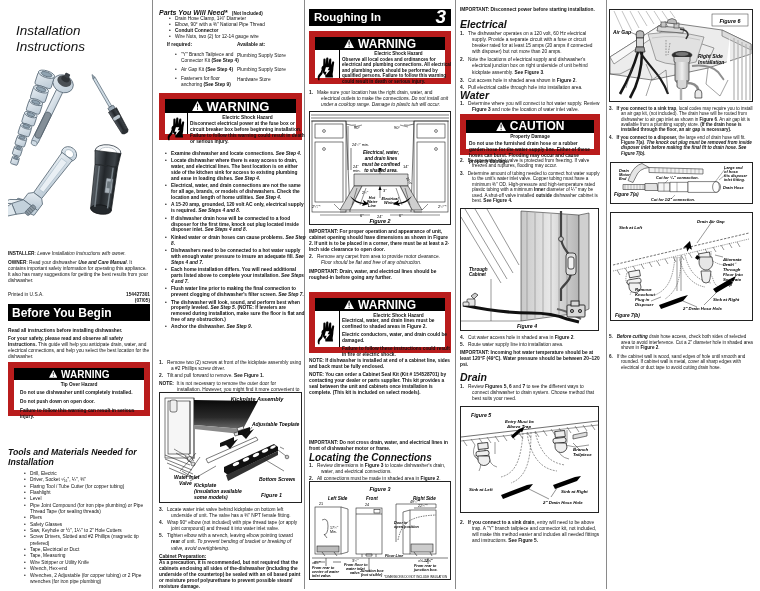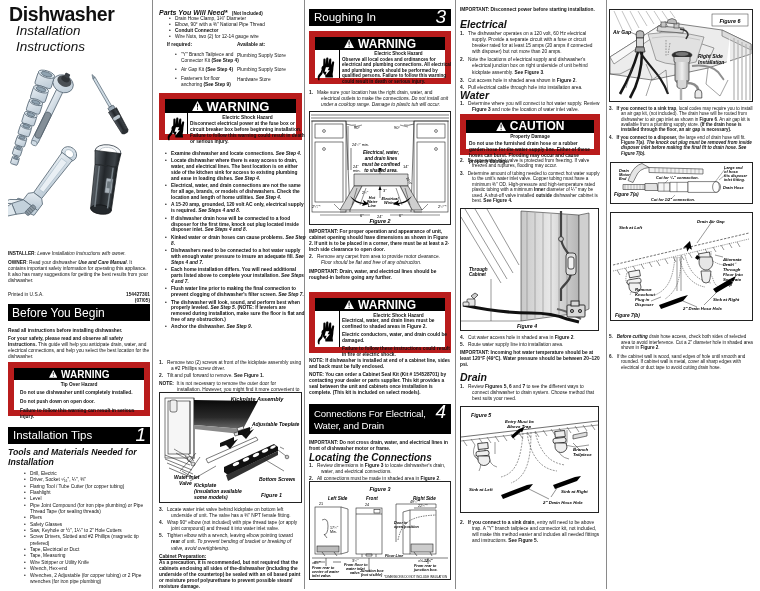--- a/index.html
+++ b/index.html
@@ -2,40 +2,39 @@
 <html><head>
 <meta charset="utf-8">
 <style>
 html,body{margin:0;padding:0;background:#fff;}
 body{width:760px;height:591px;position:relative;font-family:"Liberation Sans",sans-serif;color:#111;overflow:hidden;}
 .sep{position:absolute;top:0;bottom:2px;width:1px;background:#8a8a8a;}
 .col{position:absolute;top:0;}
 .abs{position:absolute;}
 p{margin:0;}
 .t48{font-size:4.8px;line-height:6.1px;}
-.bar{background:#000;color:#fff;font-weight:normal;position:absolute;box-sizing:border-box;}
+.bar{background:#000;color:#fff;font-weight:bold;position:absolute;box-sizing:border-box;}
 .warnbox{position:absolute;border:6px solid #b91c1c;box-sizing:border-box;background:#fff;}
 .whead{background:#000;color:#fff;text-align:center;font-weight:bold;display:flex;align-items:center;justify-content:center;}
 .figbox{position:absolute;border:1px solid #222;box-sizing:border-box;background:#fff;}
 ul.bl{margin:0;padding-left:10px;list-style:none;}
 ul.bl li{position:relative;}
 ul.bl li:before{content:"\2022";position:absolute;left:-6px;}
 #c2list li+li{margin-top:1.7px;}
 b.i{font-style:italic;}
 .it{font-style:italic;}
 </style>
 </head>
 <body>
 <div class="sep" style="left:152px;"></div>
 <div class="sep" style="left:304px;"></div>
 <div class="sep" style="left:455px;"></div>
 <div class="sep" style="left:606px;"></div>
 
 <div class="col" style="left:8px;width:142px;height:591px;">
-  <div class="abs" style="left:1px;top:3px;font-size:19.5px;font-weight:bold;letter-spacing:-0.4px;">Dishwasher</div>
   <div class="abs" style="left:8px;top:23px;font-size:13.5px;font-style:italic;line-height:16px;">Installation<br>Instructions</div>
   <div class="abs" id="toolsfig" style="left:0px;top:62px;width:142px;height:186px;">
 <svg width="142" height="186" viewBox="0 0 142 186">
 <defs>
 <linearGradient id="gmet" x1="0" y1="0" x2="1" y2="1">
             <stop offset="0" stop-color="#e8eef3"></stop>
             <stop offset="1" stop-color="#b9c8d4"></stop>
           </linearGradient>
 <linearGradient id="gdark" x1="0" y1="0" x2="1" y2="0">
             <stop offset="0" stop-color="#5a6168"></stop>
@@ -145,21 +144,20 @@
           <path d="M6,0 L12,11 L0,11 Z" fill="#fff"></path>
           <path d="M5.3,3 L6.7,3 L6.4,7 L5.6,7 Z M5.5,8 L6.5,8 L6.5,9.6 L5.5,9.6 Z" fill="#000"></path>
         </svg>
         <span>WARNING</span>
       </div>
     <div class="t48" style="text-align:center;font-weight:bold;margin-top:2px;">Tip Over Hazard</div>
     <p class="t48" style="font-weight:bold;margin:2px 6px 0;">Do not use dishwasher until completely installed.</p>
     <p class="t48" style="font-weight:bold;margin:3px 6px 0;">Do not push down on open door.</p>
     <p class="t48" style="font-weight:bold;margin:3px 6px 0;">Failure to follow this warning can result in serious injury.</p>
   </div>
-  <div class="bar" style="left:0px;top:427px;width:142px;height:17px;font-size:11.5px;padding:2px 0 0 5px;">Installation Tips<span style="position:absolute;right:4px;top:-3px;font-size:19px;font-style:italic;">1</span></div>
   <div class="abs" style="left:0px;top:447px;width:142px;font-size:8.7px;font-weight:bold;font-style:italic;line-height:10px;">Tools and Materials Needed for Installation</div>
   <ul class="bl t48 abs" style="left:10px;top:471px;width:122px;line-height:6.35px;padding-left:12px;">
     <li>Drill, Electric</li>
     <li>Driver, Socket ⁵⁄₁₆", ¼", ⅜"</li>
     <li>Flaring Tool / Tube Cutter (for copper tubing)</li>
     <li>Flashlight</li>
     <li>Level</li>
     <li>Pipe Joint Compound (for iron pipe plumbing) or Pipe Thread Tape (for sealing threads)</li>
     <li>Pliers</li>
     <li>Safety Glasses</li>
@@ -416,21 +414,20 @@
 </svg>
     <div class="abs t48" style="left:27px;top:14.5px;width:113px;font-weight:bold;line-height:5.9px;">
         <div style="text-align:center;">Electric Shock Hazard</div>
         <p>Electrical, water, and drain lines must be confined to shaded areas in Figure 2.</p>
         <p style="margin-top:2px;">Electric conductors, water, and drain could be damaged.</p>
         <p style="margin-top:2px;">Failure to follow these instructions could result in fire or electric shock.</p>
       </div>
   </div>
   <p class="abs t48" style="left:0px;top:358px;width:142px;font-weight:bold;">NOTE:  If dishwasher is installed at end of a cabinet line, sides and back must be fully enclosed.</p>
   <p class="abs t48" style="left:0px;top:372px;width:142px;font-weight:bold;">NOTE: You can order a Cabinet Seal Kit (Kit # 154528701) by contacting your dealer or parts supplier.  This kit provides a seal between the unit and cabinets once installation is complete.  (This kit is included on select models).</p>
-  <div class="bar" style="left:0px;top:404px;width:142px;height:30px;font-size:9.6px;letter-spacing:-0.1px;padding:3.5px 0 0 5px;line-height:12.5px;">Connections For Electrical,<br>Water, and Drain<span style="position:absolute;right:5px;top:2px;font-size:19px;font-style:italic;">4</span></div>
   <p class="abs t48" style="left:0px;top:440px;width:142px;font-weight:bold;">IMPORTANT: Do not cross drain, water, and electrical lines in front of dishwasher motor or frame.</p>
   <div class="abs" style="left:0px;top:452px;width:142px;font-size:10px;font-weight:bold;font-style:italic;">Locating the Connections</div>
   <p class="abs t48" style="left:0px;top:463px;width:142px;padding-left:12px;text-indent:-12px;box-sizing:border-box;"><b>1.</b>&nbsp;&nbsp;&nbsp;Review dimensions in <b>Figure 3</b> to locate dishwasher's drain, water, and electrical connections.</p>
   <p class="abs t48" style="left:0px;top:476px;width:142px;padding-left:12px;text-indent:-12px;box-sizing:border-box;"><b>2.</b>&nbsp;&nbsp;&nbsp;All connections must be made in shaded area in <b>Figure 2</b>.</p>
   <div class="figbox" id="fig3" style="left:0px;top:481px;width:142px;height:99px;">
 <svg width="140" height="97" viewBox="0 0 140 97">
 <text x="70" y="9" text-anchor="middle" font-size="5.4px" font-weight="bold" font-style="italic">Figure 3</text>
 <g font-size="4.6px" font-weight="bold" font-style="italic">
 <text x="18" y="18">Left Side</text>
           <text x="56" y="18">Front</text>

